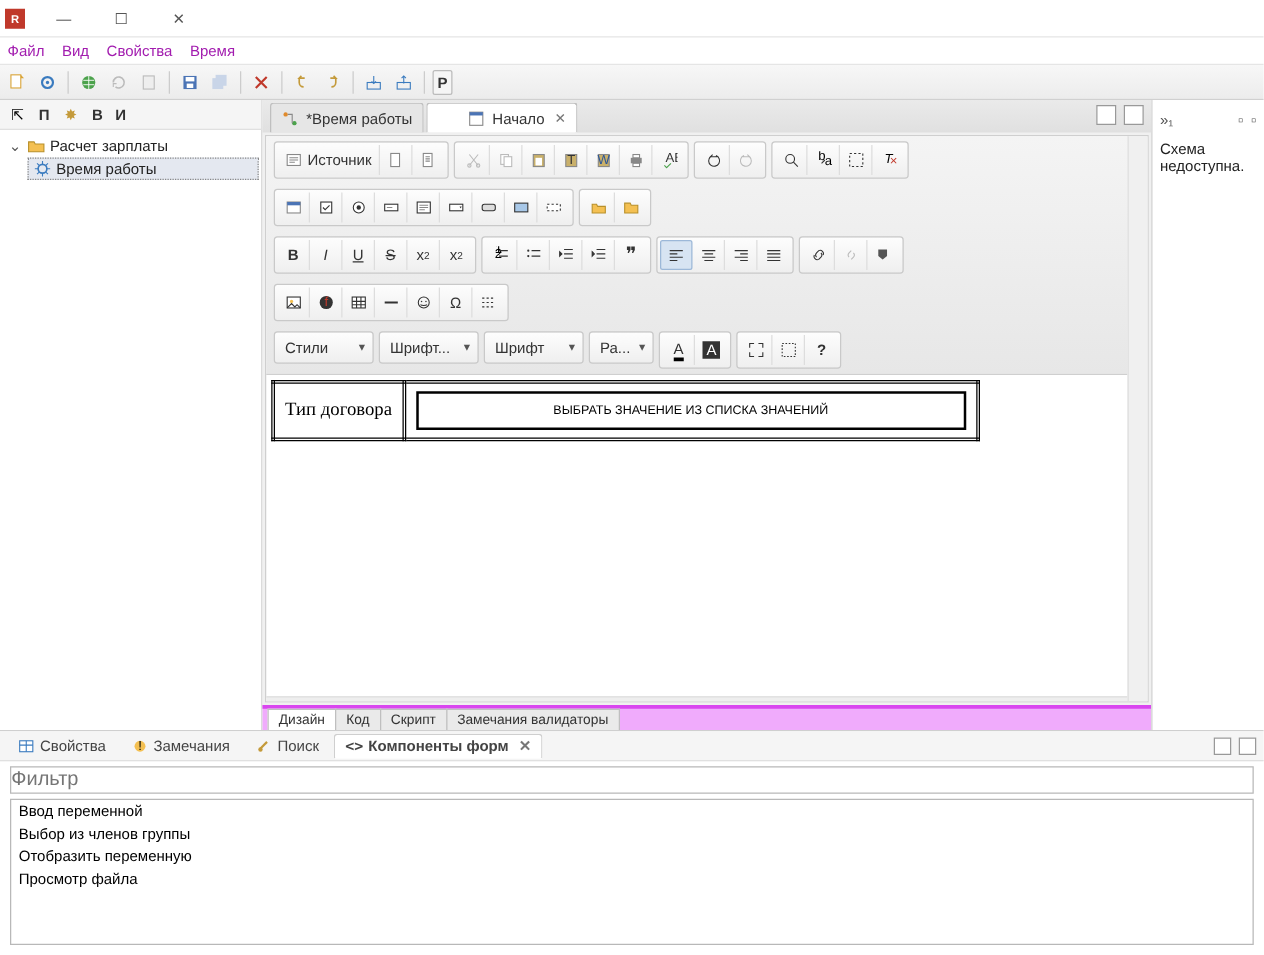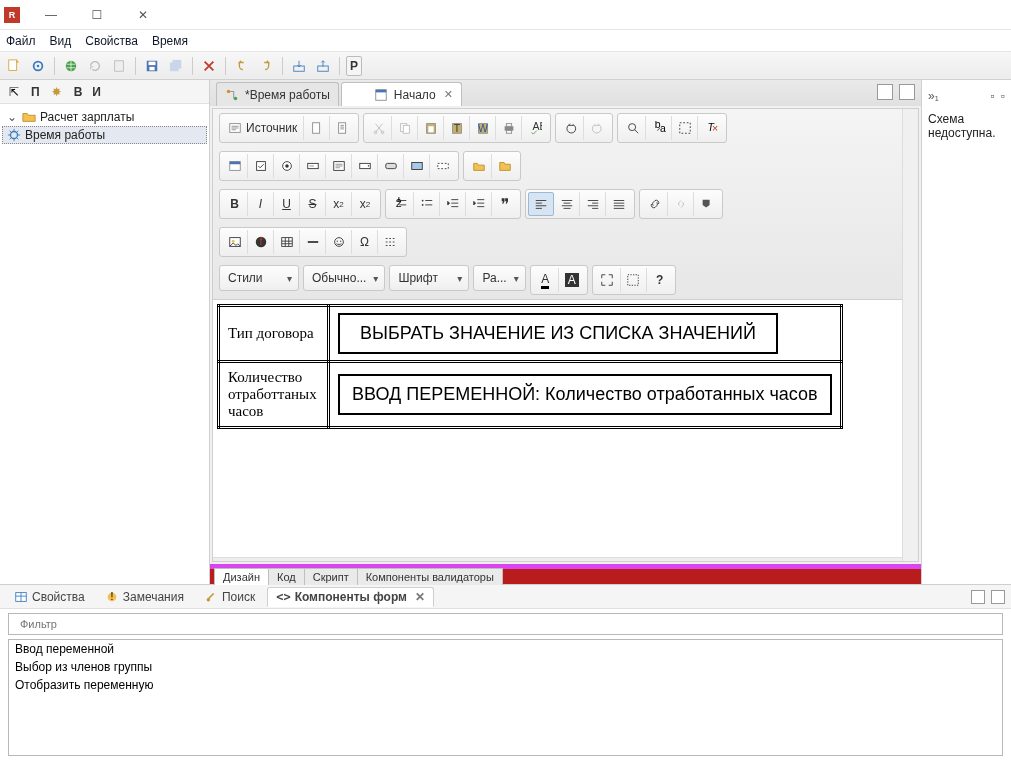--- a/index.html
+++ b/index.html
@@ -4,21 +4,21 @@
 <style>
 * { box-sizing: border-box; margin: 0; padding: 0; font-family: "Segoe UI", Tahoma, sans-serif; font-size: 12px; }
 html, body { width: 1011px; height: 764px; background: #fff; overflow: hidden; }
 
 .titlebar { height: 30px; background: #fff; display: flex; align-items: center; padding: 0 4px; border-bottom: 1px solid #e5e5e5; }
 .titlebar .app-icon { width: 16px; height: 16px; background: #c0392b; margin-right: 8px; display:inline-flex;align-items:center;justify-content:center;color:#fff;font-size:9px;font-weight:bold;}
 .titlebar .title { flex: 1; color: #333; }
 .titlebar .winbtns { display: flex; }
 .titlebar .winbtn { width: 46px; height: 30px; display: flex; align-items: center; justify-content: center; color: #555; }
 
-.menubar { height: 22px; display: flex; align-items: center; padding: 0 6px; gap: 14px; color: #0f172a; border-bottom: 1px solid #e5e5e5; }
+.menubar { height: 22px; display: flex; align-items: center; padding: 0 6px; gap: 14px; color: #a21caf; border-bottom: 1px solid #e5e5e5; }
 .menubar span { cursor: default; }
 
 .maintoolbar { height: 28px; display: flex; align-items: center; padding: 0 4px; gap: 4px; border-bottom: 1px solid #d0d0d0; background: linear-gradient(#f7f7f7,#ececec); }
 .tb-btn { width: 20px; height: 20px; display: inline-flex; align-items: center; justify-content: center; border-radius: 2px; }
 .tb-sep { width: 1px; height: 18px; background: #ccc; margin: 0 2px; }
 .tb-btn svg { width: 14px; height: 14px; }
 .tb-btn.text { width:auto; padding:0 3px; font-size:12px; color:#333; font-weight:bold;}
 
 .workarea { display: flex; height: calc(100% - 30px - 22px - 28px - 180px); }
 .left-panel { width: 210px; border-right: 1px solid #d0d0d0; display:flex; flex-direction:column; }
@@ -46,40 +46,40 @@
 .ck-btn { width:26px; height:24px; display:inline-flex; align-items:center; justify-content:center; border-right:1px solid #ddd; color:#333; }
 .ck-btn:last-child { border-right:none; }
 .ck-btn.active { background:#d7e4f2; border:1px solid #9cb8d8; border-radius:2px;}
 .ck-btn svg { width:14px;height:14px; }
 .ck-combo { height:26px; border:1px solid #c9c9c9; background:linear-gradient(#fdfdfd,#efefef); display:inline-flex; align-items:center; padding:0 18px 0 8px; position:relative; border-radius:3px; min-width:80px; color:#333;}
 .ck-combo:after { content:"▾"; position:absolute; right:6px; color:#555; font-size:10px;}
 
 .ck-content { flex:1; overflow:auto; padding:4px;}
 .form-table { border:3px double #000; border-collapse:collapse; }
 .form-table td { border:3px double #000; padding:6px 8px; font-family: "Times New Roman", serif; font-size:15px; vertical-align:middle;}
-.boxed { border:2px solid #000; padding:8px 12px; font-family: Arial, sans-serif; font-size:18px; display:inline-block; min-width:440px; text-align:center;}
+.boxed { border:2px solid #000; padding:8px 12px; font-family: Arial, sans-serif; font-size:10px; display:inline-block; min-width:440px; text-align:center;}
 
 .ck-elpath { height:4px; background:#eee; border-top:1px solid #ddd;}
 
 .right-panel { width:90px; border-left:1px solid #d0d0d0; background:#fff; padding:6px; font-size:12px; color:#222;}
 .right-panel .rp-tabs{ height:20px; display:flex; gap:6px; align-items:center; color:#555; font-size:11px; margin-bottom:6px;}
 
-.bottom-tabs { height:20px; display:flex; align-items:center; border-top:5px solid #d946ef; background:#b91c1c; padding-left:4px;}
+.bottom-tabs { height:20px; display:flex; align-items:center; border-top:3px solid #d946ef; background:#f0abfc; padding-left:4px;}
 .btab { padding:2px 8px; border:1px solid #bfbfbf; border-bottom:none; background:#eaeaea; margin-right:-1px; font-size:11px; color:#333;}
 .btab.active { background:#fff; }
 
 .bottom-panel { height:180px; display:flex; flex-direction:column; border-top:1px solid #cfcfcf; background:#fff;}
 .bp-tabs { height:24px; display:flex; align-items:center; padding:0 6px; gap:4px; background:#f5f5f5; border-bottom:1px solid #e0e0e0;}
 .bp-tab { display:flex; align-items:center; gap:4px; padding:2px 8px; color:#444; font-size:12px;}
 .bp-tab.active { background:#fff; border:1px solid #cfcfcf; border-bottom:1px solid #fff; border-radius:3px 3px 0 0; font-weight:bold;}
 .bp-tab .tic{ width:14px;height:14px;}
 .bp-tabs .bp-tools{ margin-left:auto; display:flex; gap:6px;}
 .bp-tools .sq{ width:14px;height:14px;border:1px solid #999;background:#fff;}
 .filter-row { padding:4px 8px;}
-.filter-input { width:100%; height:22px; border:1px solid #b8b8b8; padding:0 11px; color:#888; font-size:11px;}
+.filter-input { width:100%; height:22px; border:1px solid #b8b8b8; padding:0 0; color:#888; font-size:16px;}
 .bp-list { flex:1; border:1px solid #b8b8b8; margin:0 8px 8px; overflow-y:scroll; font-size:12px;}
 .bp-list div { padding:2px 6px; }
 .dim{ color:#999;}
 </style>
 </head>
 <body>
 
 <div class="titlebar">
   <span class="app-icon">R</span>
   <div class="winbtns">
@@ -188,21 +188,21 @@
     <div class="tree">
       <div class="tree-row">
         <span class="tree-arrow">⌄</span>
         <span class="tree-ic folder-ic">
             <svg viewBox="0 0 16 16">
               <path d="M1 4h5l1 2h8v7H1z" fill="#f4c052" stroke="#b8902a"></path>
             </svg>
           </span>
         <span>Расчет зарплаты</span>
       </div>
-      <div class="tree-row sel" style="">
+      <div class="tree-row sel" style="margin-left:20px;">
         <span class="tree-ic node-ic">
             <svg viewBox="0 0 16 16">
               <circle cx="8" cy="8" r="4" fill="none" stroke="#3a7bbf" stroke-width="1.5"></circle>
               <path d="M8 1v3M8 12v3M1 8h3M12 8h3M3 3l2 2M11 11l2 2M13 3l-2 2M5 11l-2 2" stroke="#3a7bbf"></path>
             </svg>
           </span>
         <span>Время работы</span>
       </div>
     </div>
   </div>
@@ -531,21 +531,21 @@
                   <path d="M2 4h12M2 12h12M2 8h12" stroke="#333" stroke-dasharray="2"></path>
                 </svg>
               </span>
           </span>
 
           <div style="width:100%;height:0;"></div>
           <span class="ck-combo">
               <span>Стили</span>
             </span>
           <span class="ck-combo">
-              <span>Обычно...</span>
+              <span>Шрифт...</span>
             </span>
           <span class="ck-combo">
               <span>Шрифт</span>
             </span>
           <span class="ck-combo" style="min-width:50px;">
               <span>Ра...</span>
             </span>
           <span class="ck-group">
             <span class="ck-btn">
                 <span style="border-bottom:3px solid #000;">A</span>
@@ -570,38 +570,34 @@
               </span>
           </span>
         </div>
 
         <div class="ck-content">
           <table class="form-table">
             <tbody>
                 <tr>
               <td>Тип договора</td>
               <td><span class="boxed">ВЫБРАТЬ ЗНАЧЕНИЕ ИЗ СПИСКА ЗНАЧЕНИЙ</span></td>
-            </tr>
-            <tr>
-              <td style="max-width:110px;">Количество отработтаных часов</td>
-              <td><span class="boxed">ВВОД ПЕРЕМЕННОЙ: Количество отработанных часов</span></td>
             </tr>
           </tbody>
             </table>
         </div>
         <div class="ck-elpath"></div>
       </div>
       <div style="width:16px;background:#f0f0f0;border-left:1px solid #ddd;"></div>
     </div>
 
     <div class="bottom-tabs">
       <span class="btab active">Дизайн</span>
       <span class="btab">Код</span>
       <span class="btab">Скрипт</span>
-      <span class="btab">Компоненты валидаторы</span>
+      <span class="btab">Замечания валидаторы</span>
     </div>
   </div>
 
   <div class="right-panel">
     <div class="rp-tabs">
       <span>»₁</span>
       <span style="margin-left:auto;" class="sq">▫</span>
       <span class="sq">▫</span>
     </div>
     <div>Схема недоступна.</div>
@@ -641,14 +637,15 @@
       <div class="sq"></div>
     </div>
   </div>
   <div class="filter-row">
     <input class="filter-input" placeholder="Фильтр" style="">
   </div>
   <div class="bp-list">
     <div>Ввод переменной</div>
     <div>Выбор из членов группы</div>
     <div>Отобразить переменную</div>
+    <div>Просмотр файла</div>
   </div>
 </div>
 
 </body></html>

